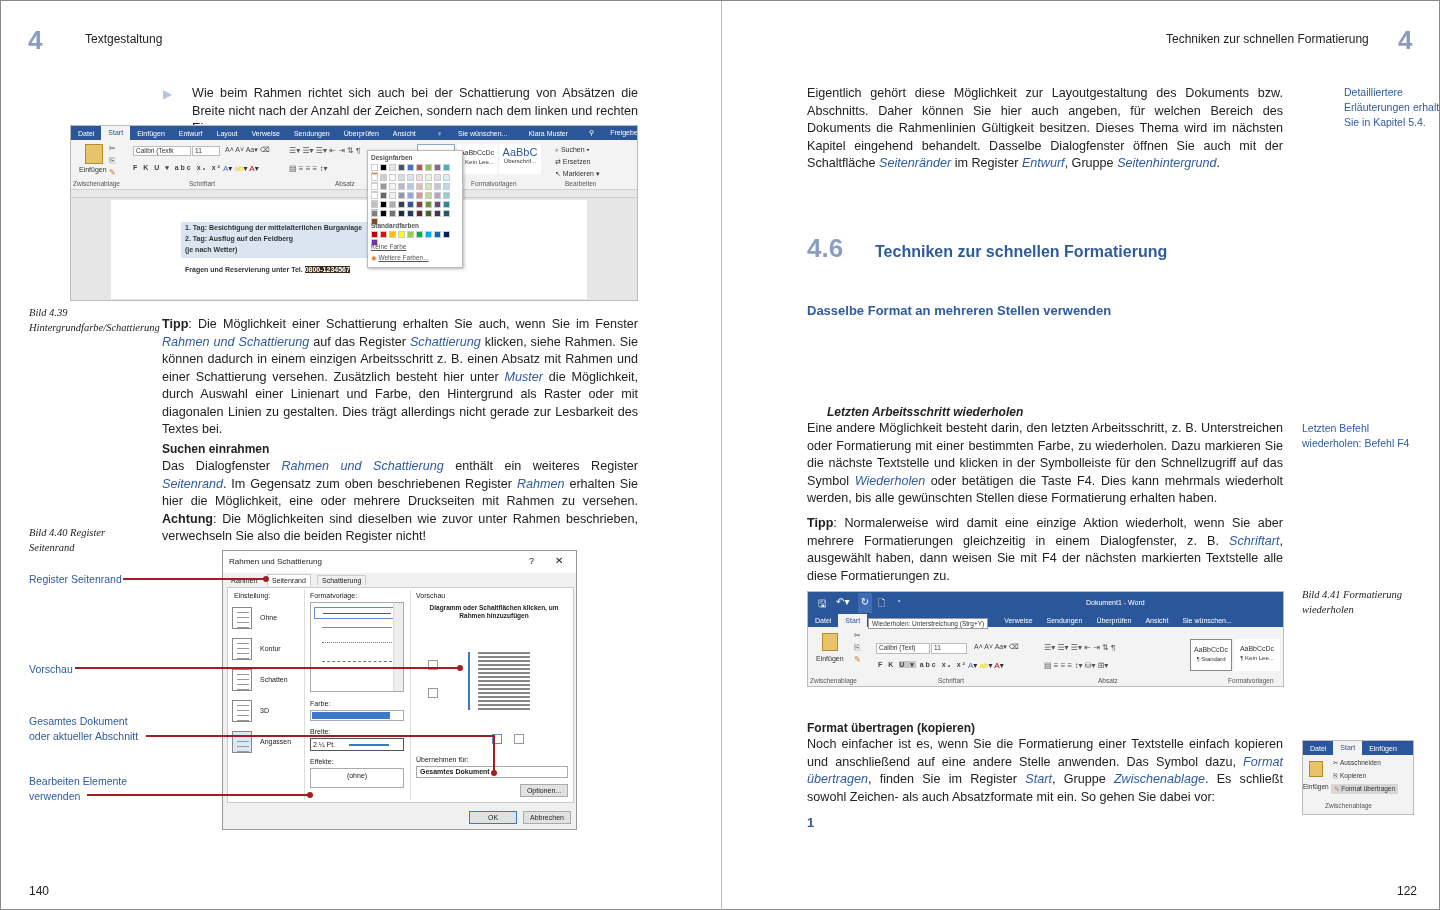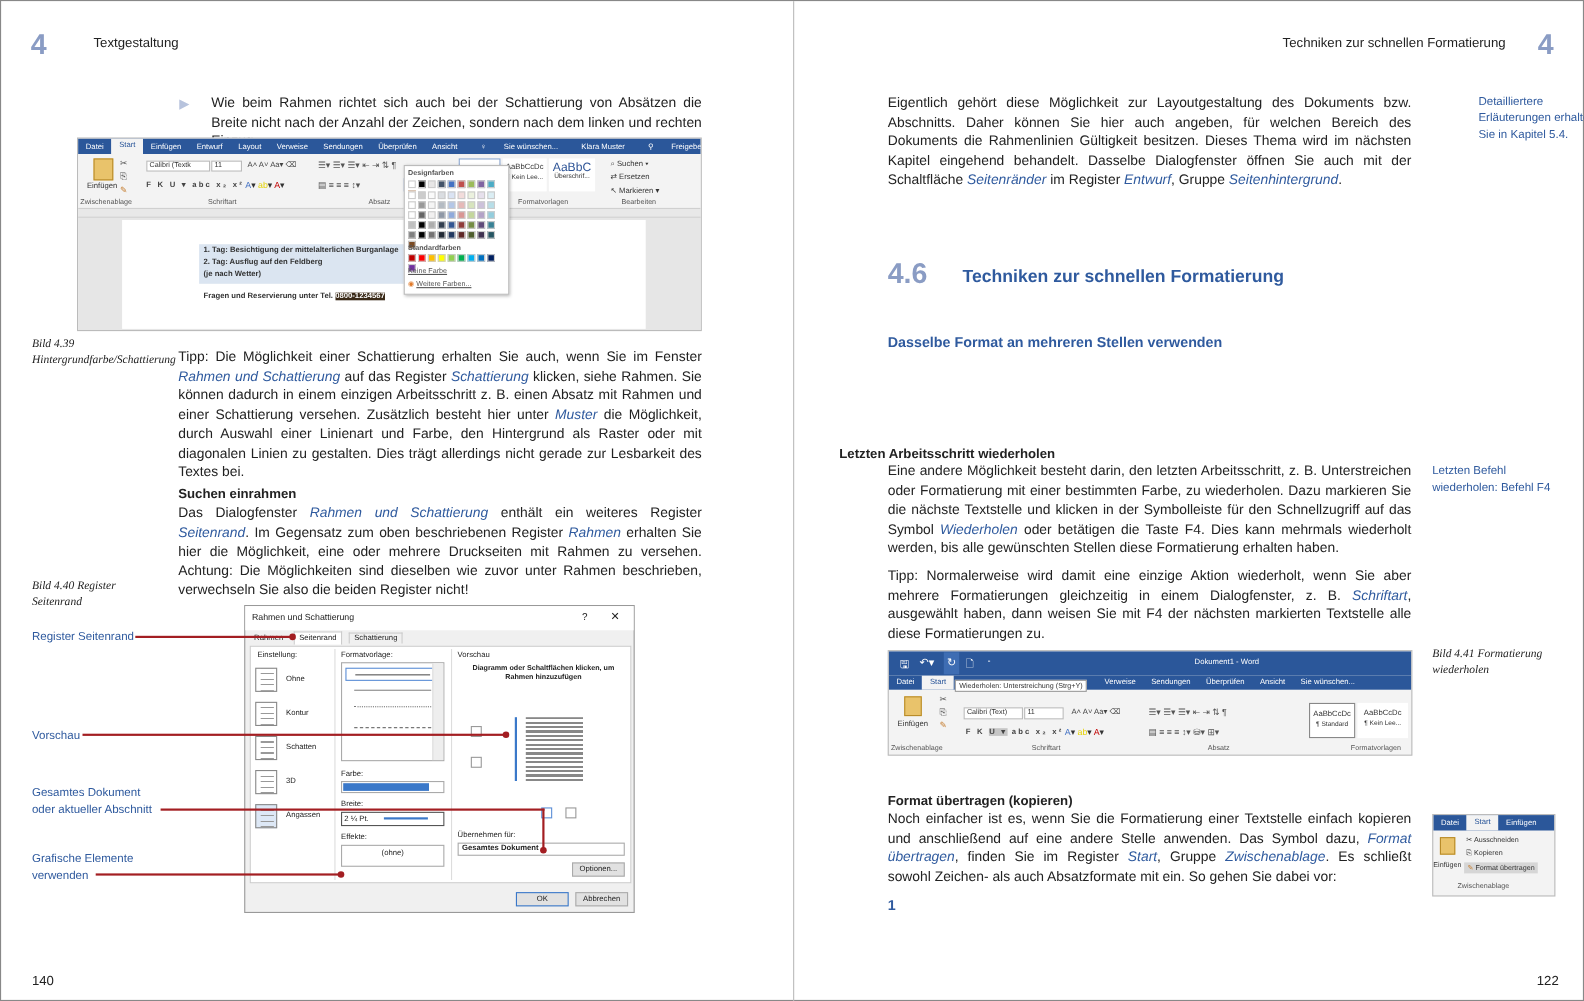--- a/index.html
+++ b/index.html
@@ -4,21 +4,21 @@
 <style>
 *{box-sizing:border-box;margin:0;padding:0;}
 body{width:1440px;height:910px;background:#fff;font-family:"Liberation Sans",sans-serif;color:#1a1a1a;position:relative;overflow:hidden;}
 .spread{position:absolute;left:0;top:0;width:1440px;height:910px;border:1px solid #888;}
 .gutter{position:absolute;left:720px;top:0;width:1px;height:910px;background:#bbb;}
 .abs{position:absolute;}
 .chapnum{font-size:26px;font-weight:bold;color:#8a9cc4;}
 .runhead{font-size:12px;color:#222;}
 .body{font-size:12.6px;line-height:17.5px;text-align:justify;color:#222;}
 .link{color:#2f5a9e;font-style:italic;}
-.bold{font-weight:normal;}
+.bold{font-weight:bold;}
 .caption{font-family:"Liberation Serif",serif;font-style:italic;font-size:10.5px;line-height:15px;color:#222;}
 .marg{font-size:10.5px;line-height:15px;color:#2f5a9e;}
 .h3{font-size:12px;font-weight:bold;color:#222;}
 .h3blue{font-size:13px;font-weight:bold;color:#2f5a9e;}
 .pageno{font-size:12px;color:#222;}
 
 .ribbon{border:1px solid #bbb;background:#f3f3f3;overflow:hidden;font-size:7.5px;color:#333;}
 .tabbar{background:#2b579a;color:#fff;height:14px;display:flex;align-items:center;font-size:7px;}
 .tabbar span{padding:0 7px;white-space:nowrap;}
 .tabbar .active{background:#f3f3f3;color:#2b579a;height:14px;line-height:14px;}
@@ -214,38 +214,38 @@
 
   <div class="abs lab" style="left:28px;top:661px;">Vorschau</div>
   <div class="redline" style="left:74px;top:666px;width:384px;height:2px;"></div>
   <div class="dot" style="left:456px;top:664px;"></div>
 
   <div class="abs lab" style="left:28px;top:713px;width:110px;">Gesamtes Dokument oder aktueller Abschnitt</div>
   <div class="redline" style="left:145px;top:734px;width:349px;height:2px;"></div>
   <div class="redline" style="left:492px;top:734px;width:2px;height:38px;"></div>
   <div class="dot" style="left:490px;top:769px;"></div>
 
-  <div class="abs lab" style="left:28px;top:773px;width:110px;">Grafische Elemente verwenden</div>
+  <div class="abs lab" style="left:28px;top:773px;width:110px;">Bearbeiten Elemente verwenden</div>
   <div class="redline" style="left:86px;top:793px;width:222px;height:2px;"></div>
   <div class="dot" style="left:306px;top:791px;"></div>
 
   <div class="abs pageno" style="left:28px;top:883px;">140</div>
 
   <div class="abs runhead" style="left:1165px;top:31px;">Techniken zur schnellen Formatierung</div>
   <div class="abs chapnum" style="left:1397px;top:24px;">4</div>
 
   <div class="abs body" style="left:806px;top:84px;width:476px;"><span>Eigentlich gehört diese Möglichkeit zur Layoutgestaltung des Dokuments bzw. Abschnitts. Daher können Sie hier auch angeben, für welchen Bereich des Dokuments die Rahmenlinien Gültigkeit besitzen. Dieses Thema wird im nächsten Kapitel eingehend behandelt. Dasselbe Dialogfenster öffnen Sie auch mit der Schaltfläche </span><span class="link">Seitenränder</span><span> im Register </span><span class="link">Entwurf</span><span>, Gruppe </span><span class="link">Seitenhintergrund</span><span>.</span></div>
   <div class="abs marg" style="left:1343px;top:84px;width:110px;">Detailliertere Erläuterungen erhalten Sie in Kapitel 5.4.</div>
 
   <div class="abs" style="left:806px;top:232px;font-size:26px;font-weight:bold;color:#8a9cc4;">4.6</div>
   <div class="abs" style="left:874px;top:242px;font-size:16px;font-weight:bold;color:#2f5a9e;">Techniken zur schnellen Formatierung</div>
 
   <div class="abs h3blue" style="left:806px;top:302px;">Dasselbe Format an mehreren Stellen verwenden</div>
 
-  <div class="abs h3" style="left:762px;top:404px;">Letzten Arbeitsschritt wiederholen</div>
+  <div class="abs h3" style="left:826px;top:404px;font-style:italic;">Letzten Arbeitsschritt wiederholen</div>
   <div class="abs body" style="left:806px;top:419px;width:476px;"><span>Eine andere Möglichkeit besteht darin, den letzten Arbeitsschritt, z. B. Unterstreichen oder Formatierung mit einer bestimmten Farbe, zu wiederholen. Dazu markieren Sie die nächste Textstelle und klicken in der Symbolleiste für den Schnellzugriff auf das Symbol </span><span class="link">Wiederholen</span><span> oder betätigen die Taste F4. Dies kann mehrmals wiederholt werden, bis alle gewünschten Stellen diese Formatierung erhalten haben.</span></div>
   <div class="abs marg" style="left:1301px;top:420px;width:110px;">Letzten Befehl wiederholen: Befehl F4</div>
 
   <div class="abs body" style="left:806px;top:514px;width:476px;"><span class="bold">Tipp</span><span>: Normalerweise wird damit eine einzige Aktion wiederholt, wenn Sie aber mehrere Formatierungen gleichzeitig in einem Dialogfenster, z. B. </span><span class="link">Schriftart</span><span>, ausgewählt haben, dann weisen Sie mit F4 der nächsten markierten Textstelle alle diese Formatierungen zu.</span></div>
 
   <div class="abs ribbon" style="left:806px;top:590px;width:477px;height:96px;">
     <div style="height:22px;background:#2b579a;color:#fff;position:relative;font-size:7px;">
       <span class="abs" style="left:10px;top:4px;font-size:10px;">🖫</span>
       <span class="abs" style="left:28px;top:4px;font-size:10px;">↶▾</span>
       <span class="abs" style="left:50px;top:1px;width:14px;height:20px;background:#3e6db3;font-size:10px;text-align:center;padding-top:3px;">↻</span>

